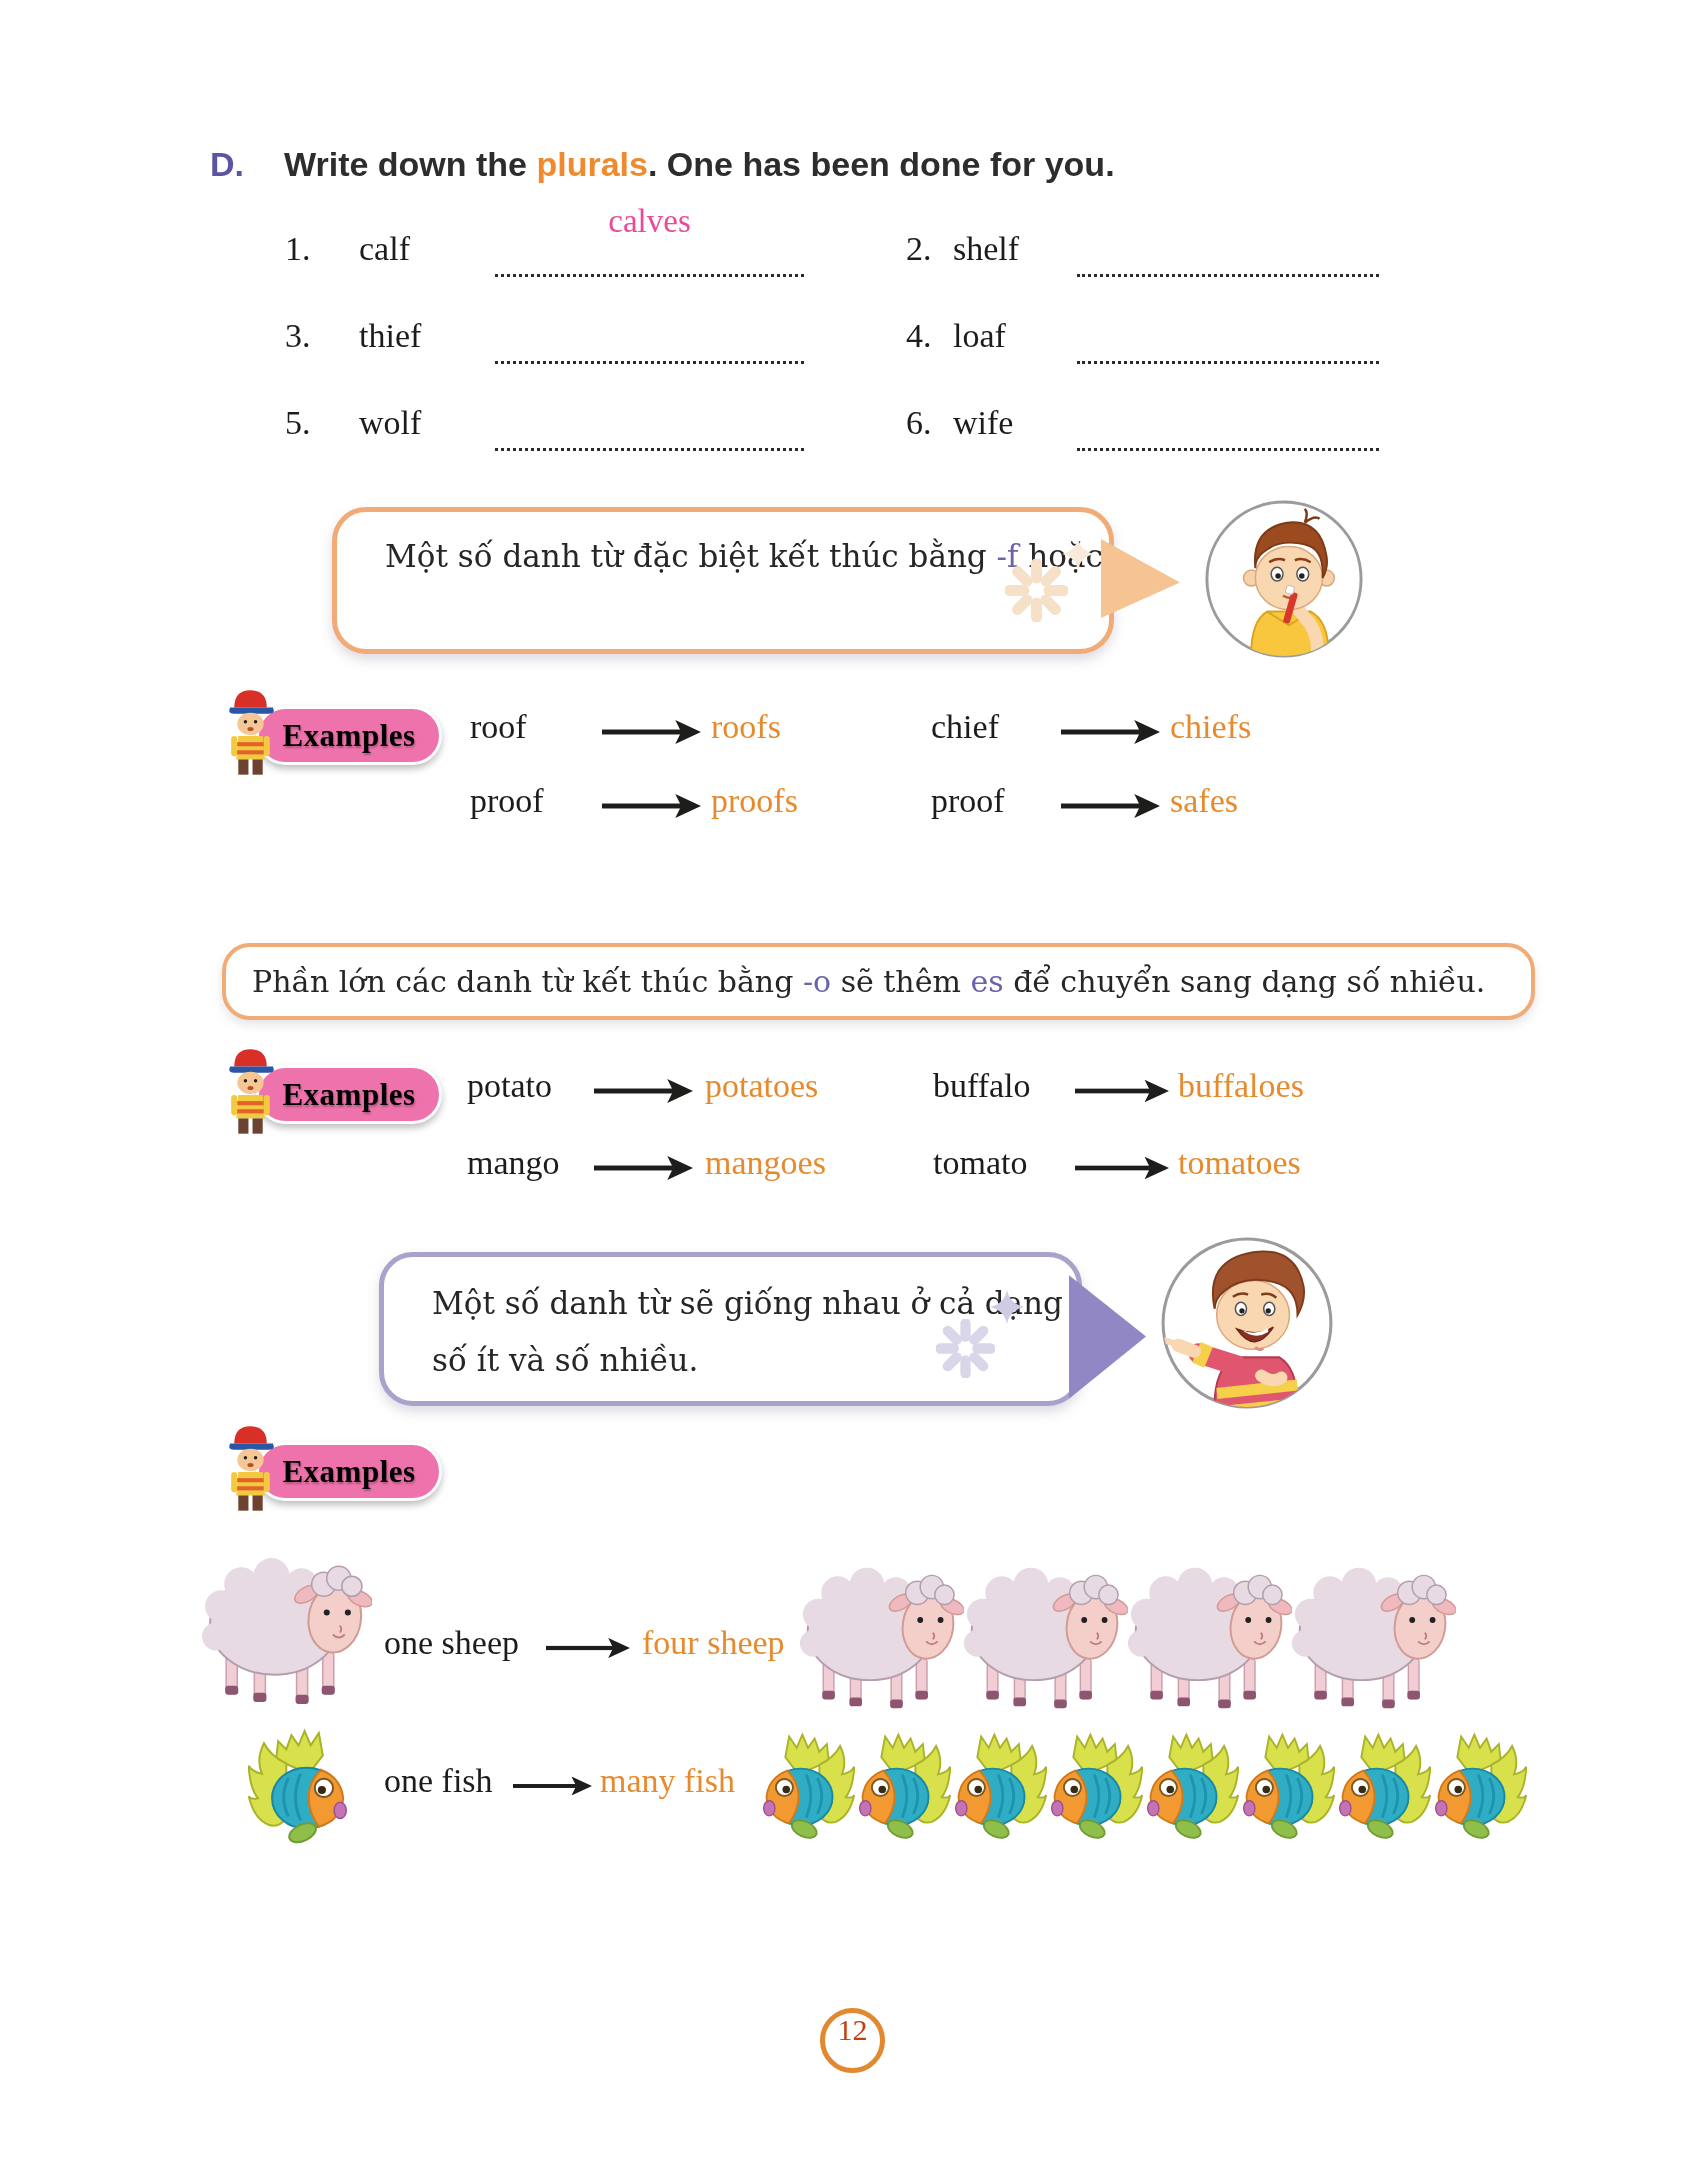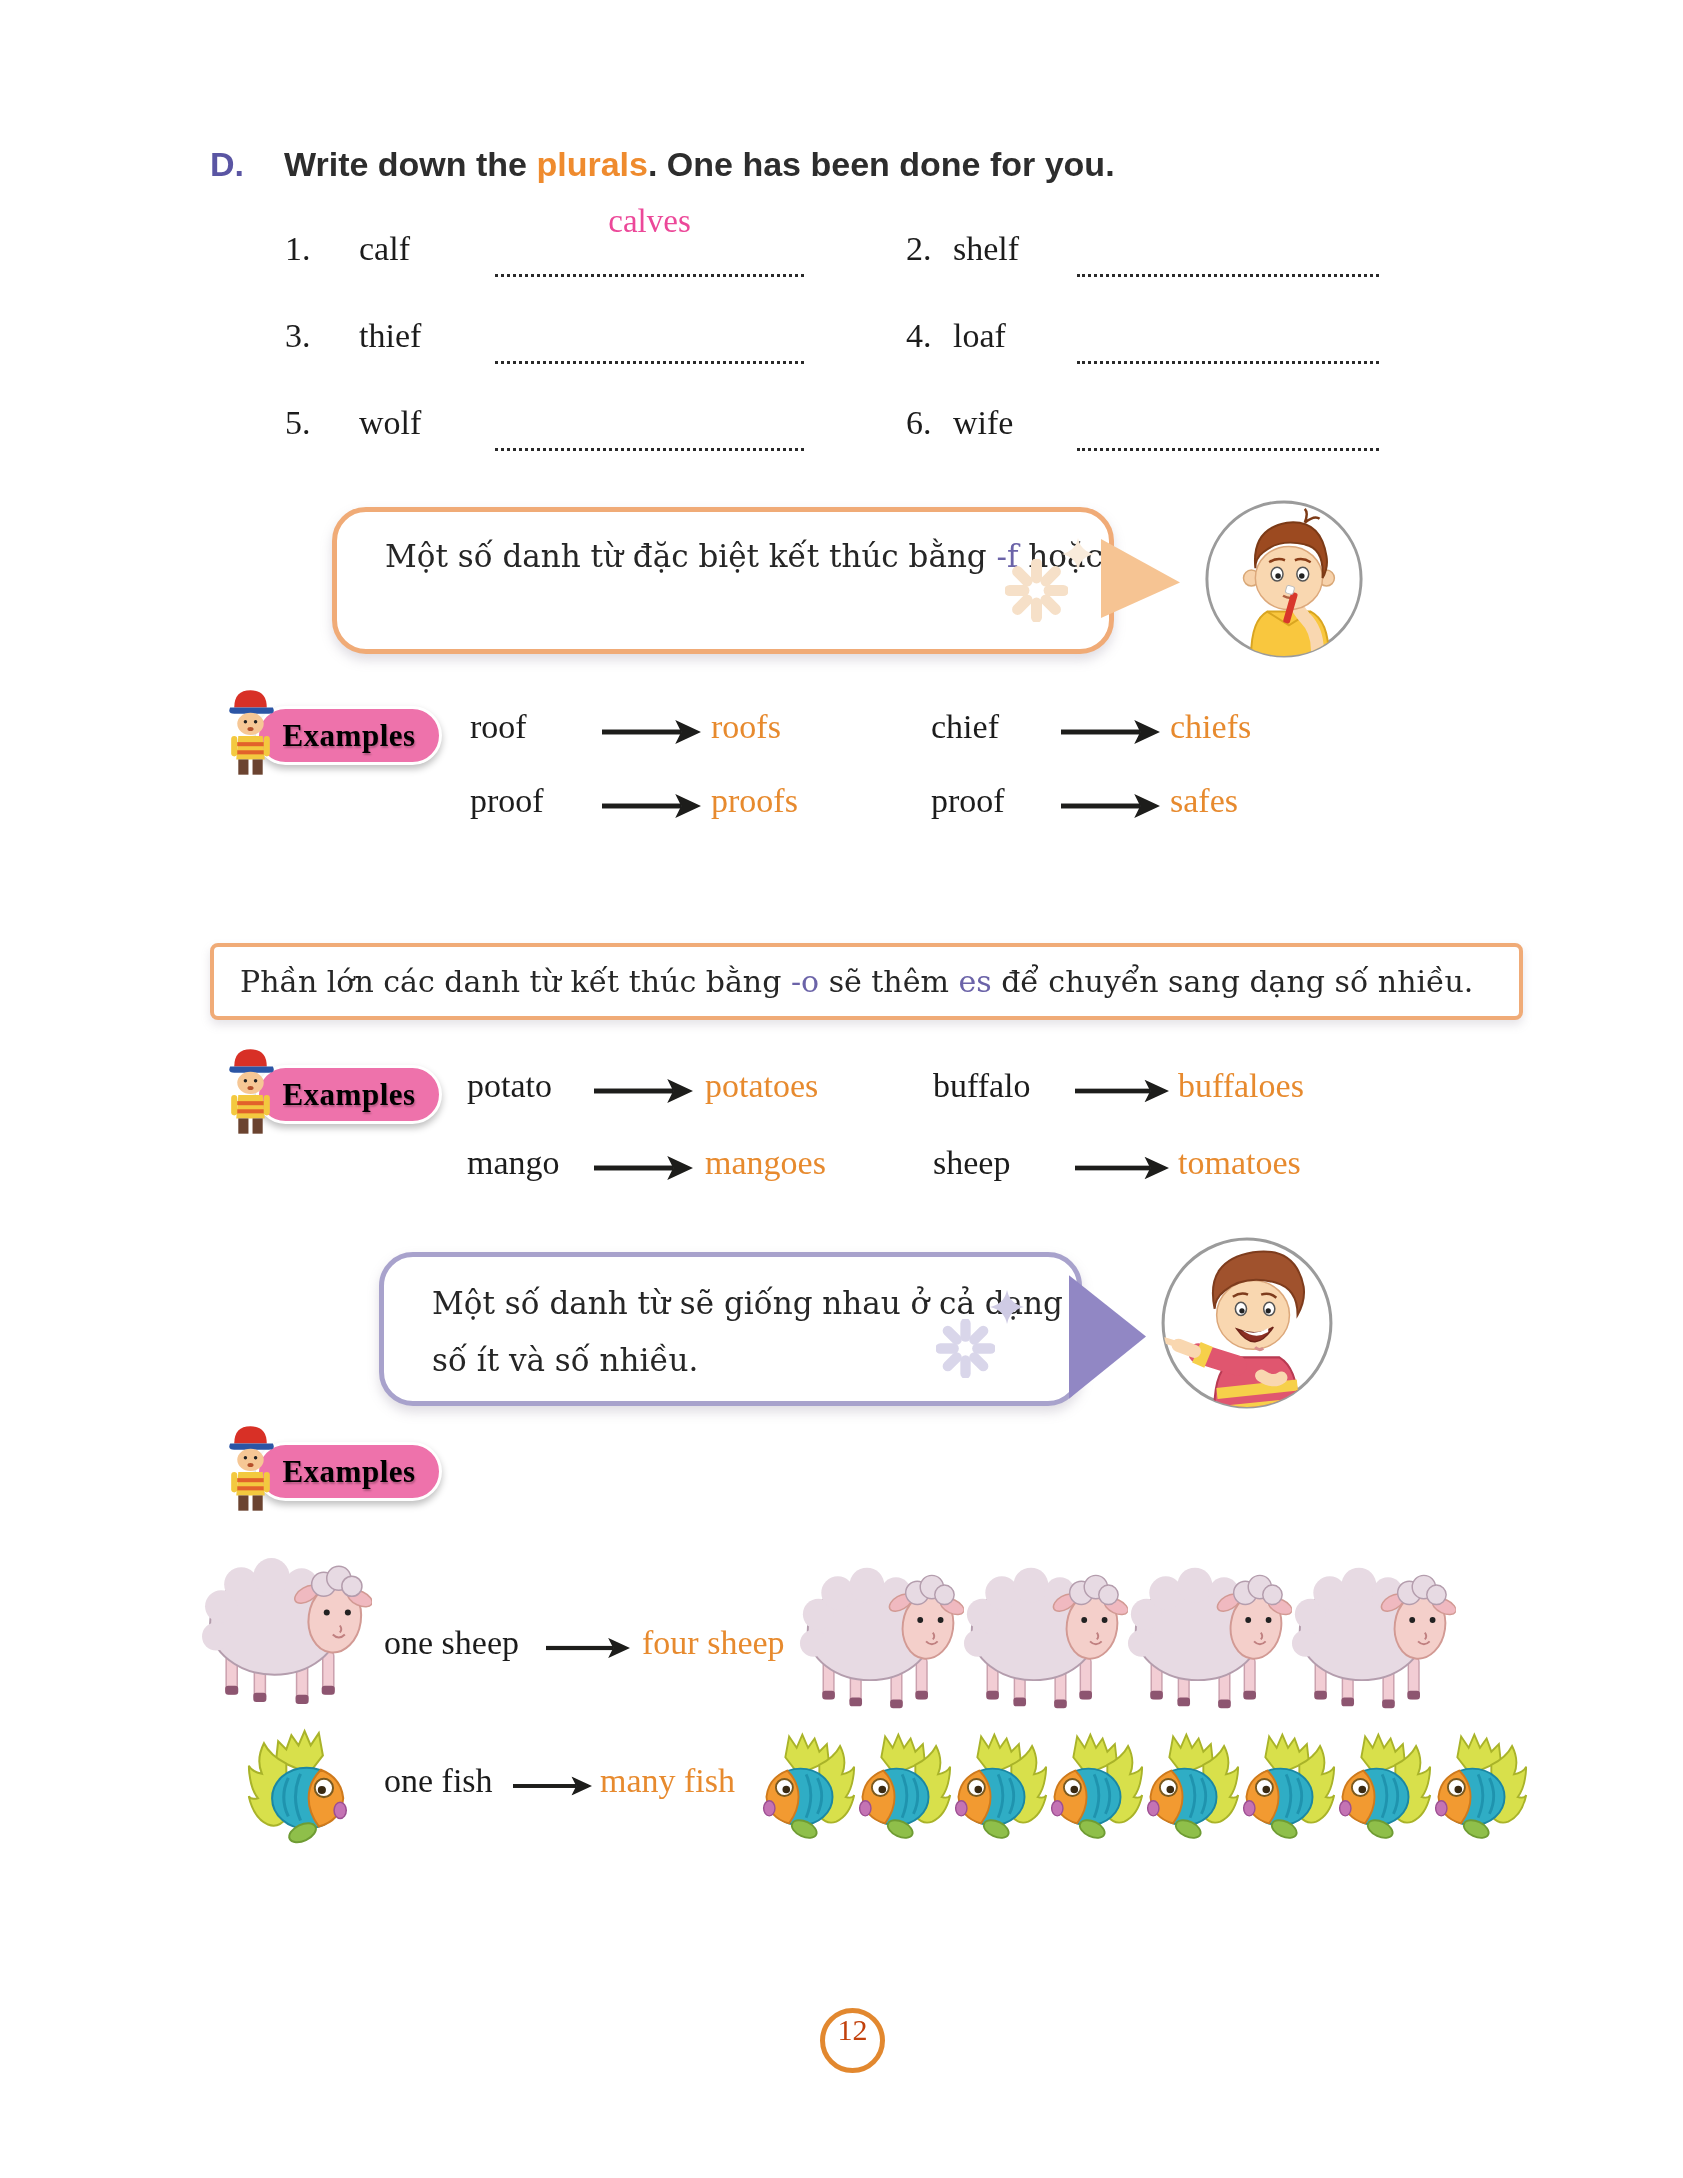--- a/index.html
+++ b/index.html
@@ -21,22 +21,22 @@
   .answer-text { position:absolute; text-align:center; font-size:33px; color:#ec4899; }
 
   
   .bubble { position:absolute; background:#fff; border-radius:34px;
     box-shadow:0 6px 12px rgba(140,130,150,.28); }
   .bubble.orange { border:5px solid #f0ab77; }
   .bubble.purple-b { border:5px solid #a8a2cc; }
   .bubble-text { position:absolute; font-family:"DejaVu Serif", serif;
     font-size:31px; color:#262626; line-height:56px; white-space:nowrap; }
   .purple { color:#6b63a8; }
-  .rulebox { position:absolute; background:#fff; border:4px solid #f0ab77; border-radius:8px;
-    box-shadow:0 5px 10px rgba(140,130,150,.22); display:flex; align-items:center; }
+  .rulebox { position:absolute; background:#fff; border:4px solid #f0ab77; border-radius:28px;
+    box-shadow:0 5px 10px rgba(140,130,150,.22); display:flex; align-items:center;margin-left:12px; }
   .rulebox .bubble-text { position:static; }
   .pointer { position:absolute; }
 
   
   .badge { position:absolute; width:223px; height:81px; }
   .badge .pill { position:absolute; left:36px; top:13px; width:180px; height:53px;
     background:#ee72ab; border:3px solid #ffffff; border-radius:30px;
     box-shadow:0 4px 7px rgba(0,0,0,.25);
     display:flex; align-items:center; justify-content:center; }
   .badge .pill span { font-family:"Liberation Serif", serif; font-weight:bold;
@@ -314,21 +314,21 @@
   <svg class="arrow" style="left:1075px;top:1079px;width:94px;height:24px" viewBox="0 0 100 24">
       <use href="#arrow"></use>
     </svg>
   <span class="w res" style="left:1178px;top:1067px">buffaloes</span>
 
   <span class="w" style="left:467px;top:1144px">mango</span>
   <svg class="arrow" style="left:594px;top:1156px;width:99px;height:24px" viewBox="0 0 100 24">
       <use href="#arrow"></use>
     </svg>
   <span class="w res" style="left:705px;top:1144px">mangoes</span>
-  <span class="w" style="left:933px;top:1144px">sheep</span>
+  <span class="w" style="left:933px;top:1144px">tomato</span>
   <svg class="arrow" style="left:1075px;top:1156px;width:94px;height:24px" viewBox="0 0 100 24">
       <use href="#arrow"></use>
     </svg>
   <span class="w res" style="left:1178px;top:1144px">tomatoes</span>
 
   <div class="bubble purple-b" style="left:379px;top:1252px;width:693px;height:144px">
     <div class="bubble-text" style="left:48px;top:18px">
       <span>Một số danh từ sẽ giống nhau ở cả dạng</span>
     </div>
     <div class="bubble-text" style="left:48px;top:75px">

